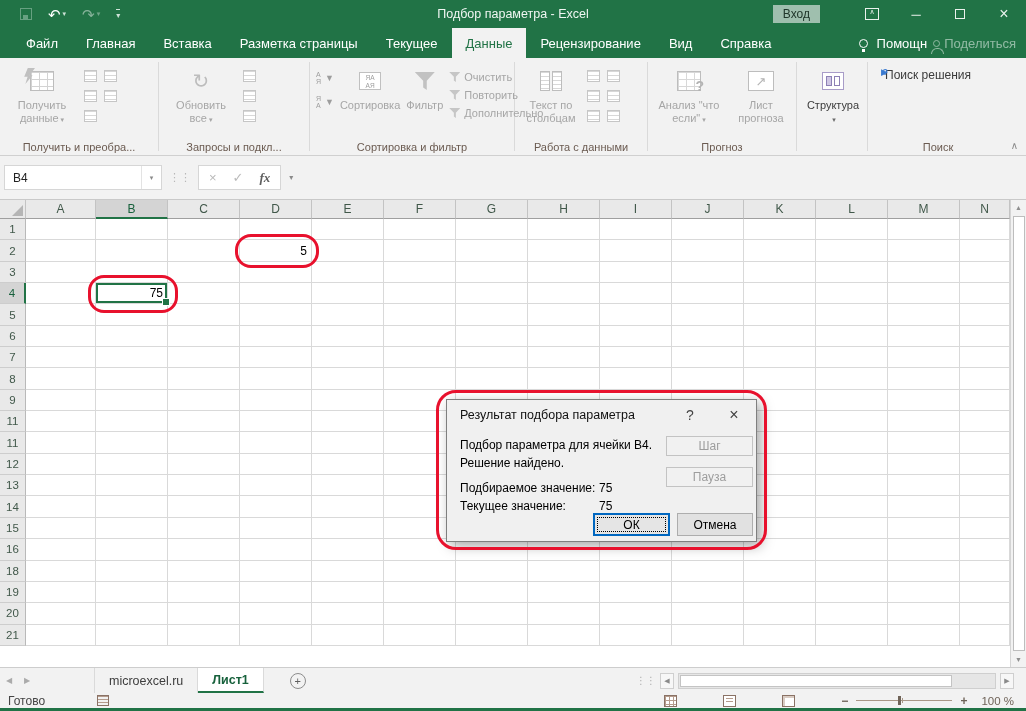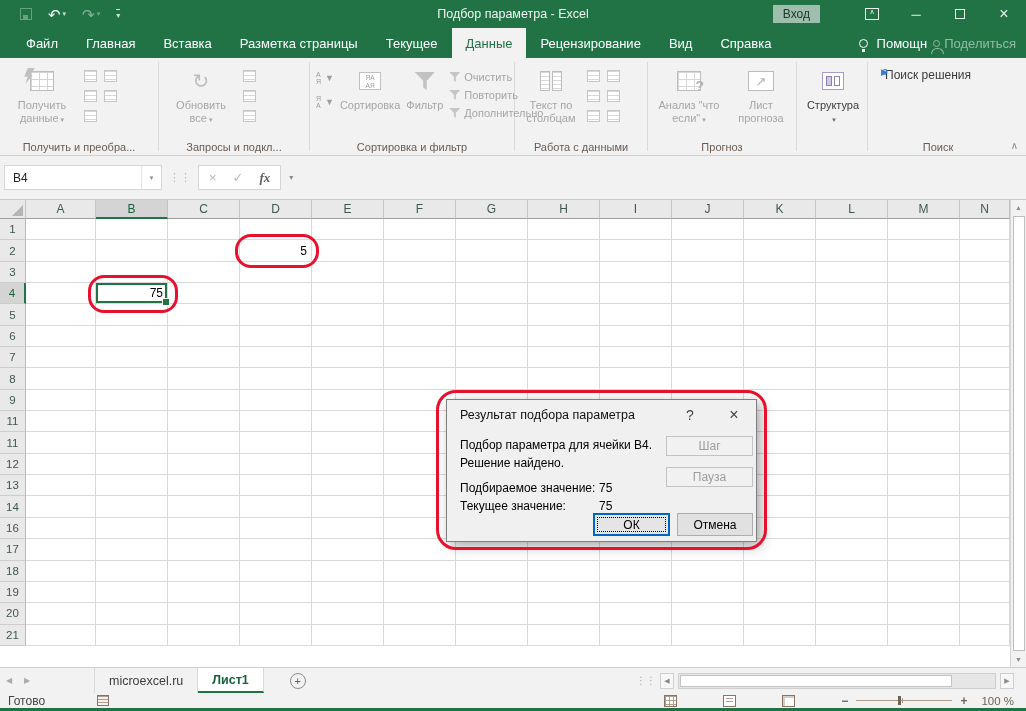--- a/index.html
+++ b/index.html
@@ -629,38 +629,38 @@
       <div class="cell" style="width: 72px;"></div>
       <div class="cell" style="width: 72px;"></div>
       <div class="cell" style="width: 72px;"></div>
       <div class="cell" style="width: 72px;"></div>
       <div class="cell" style="width: 72px;"></div>
       <div class="cell" style="width: 72px;"></div>
       <div class="cell" style="width: 72px;"></div>
       <div class="cell" style="width: 50px;"></div>
     </div>
     <div class="grow" style="height: 21.35px;">
+      <div class="rh">15</div>
+      <div class="cell" style="width: 70px;"></div>
+      <div class="cell" style="width: 72px;"></div>
+      <div class="cell" style="width: 72px;"></div>
+      <div class="cell" style="width: 72px;"></div>
+      <div class="cell" style="width: 72px;"></div>
+      <div class="cell" style="width: 72px;"></div>
+      <div class="cell" style="width: 72px;"></div>
+      <div class="cell" style="width: 72px;"></div>
+      <div class="cell" style="width: 72px;"></div>
+      <div class="cell" style="width: 72px;"></div>
+      <div class="cell" style="width: 72px;"></div>
+      <div class="cell" style="width: 72px;"></div>
+      <div class="cell" style="width: 72px;"></div>
+      <div class="cell" style="width: 50px;"></div>
+    </div>
+    <div class="grow" style="height: 21.35px;">
       <div class="rh">16</div>
-      <div class="cell" style="width: 70px;"></div>
-      <div class="cell" style="width: 72px;"></div>
-      <div class="cell" style="width: 72px;"></div>
-      <div class="cell" style="width: 72px;"></div>
-      <div class="cell" style="width: 72px;"></div>
-      <div class="cell" style="width: 72px;"></div>
-      <div class="cell" style="width: 72px;"></div>
-      <div class="cell" style="width: 72px;"></div>
-      <div class="cell" style="width: 72px;"></div>
-      <div class="cell" style="width: 72px;"></div>
-      <div class="cell" style="width: 72px;"></div>
-      <div class="cell" style="width: 72px;"></div>
-      <div class="cell" style="width: 72px;"></div>
-      <div class="cell" style="width: 50px;"></div>
-    </div>
-    <div class="grow" style="height: 21.35px;">
-      <div class="rh">17</div>
       <div class="cell" style="width: 70px;"></div>
       <div class="cell" style="width: 72px;"></div>
       <div class="cell" style="width: 72px;"></div>
       <div class="cell" style="width: 72px;"></div>
       <div class="cell" style="width: 72px;"></div>
       <div class="cell" style="width: 72px;"></div>
       <div class="cell" style="width: 72px;"></div>
       <div class="cell" style="width: 72px;"></div>
       <div class="cell" style="width: 72px;"></div>
       <div class="cell" style="width: 72px;"></div>

